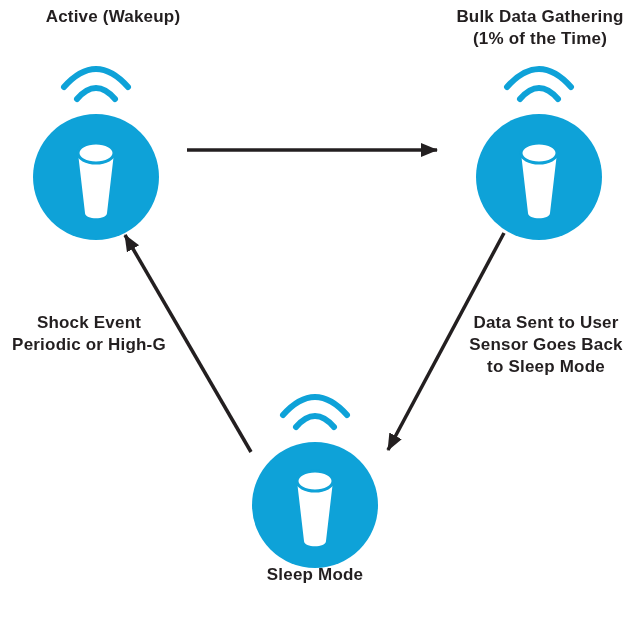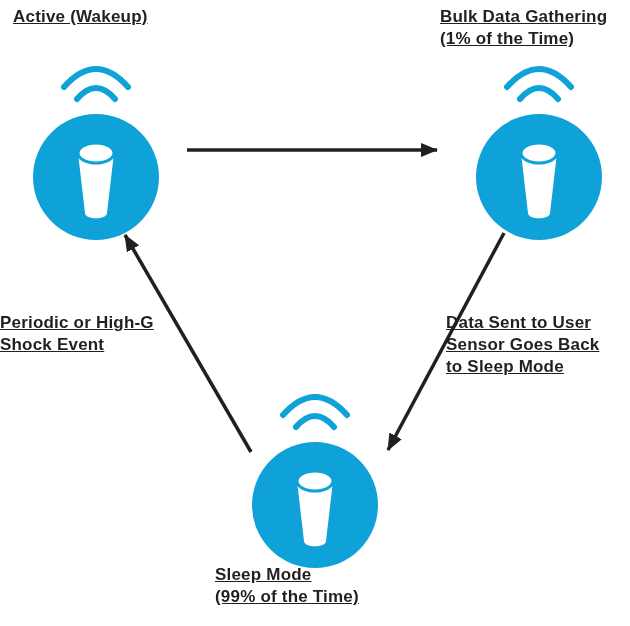--- a/index.html
+++ b/index.html
@@ -15,26 +15,26 @@
     font-family: "Liberation Sans", sans-serif;
     overflow: hidden;
   }
   .canvas svg {
     position: absolute;
     left: 0;
     top: 0;
   }
   .label {
     position: absolute;
+    text-align: center;
     font-weight: 700;
     font-size: 17px;
     line-height: 22px;
     color: #231f20;
     letter-spacing: 0.2px;
-    text-decoration: underline;
   }
   .wave {
     fill: none;
     stroke: #0ea2d8;
     stroke-width: 6;
     stroke-linecap: round;
   }
   .edge {
     stroke: #231f20;
     stroke-width: 3.5;
@@ -85,26 +85,25 @@
     <div>Active (Wakeup)</div>
   </div>
 
   <div class="label" style="left:440px; top:6px; width:200px;">
     <div>Bulk Data Gathering</div>
     <div>(1% of the Time)</div>
   </div>
 
   <div class="label" style="left:215px; top:564px; width:200px;">
     <div>Sleep Mode</div>
-    <div>(99% of the Time)</div>
   </div>
 
   <div class="label" style="left:0px; top:312px; width:178px;">
+    <div>Shock Event</div>
     <div>Periodic or High-G</div>
-    <div>Shock Event</div>
   </div>
 
   <div class="label" style="left:446px; top:312px; width:200px;">
     <div>Data Sent to User</div>
     <div>Sensor Goes Back</div>
     <div>to Sleep Mode</div>
   </div>
 
 </div>
 

